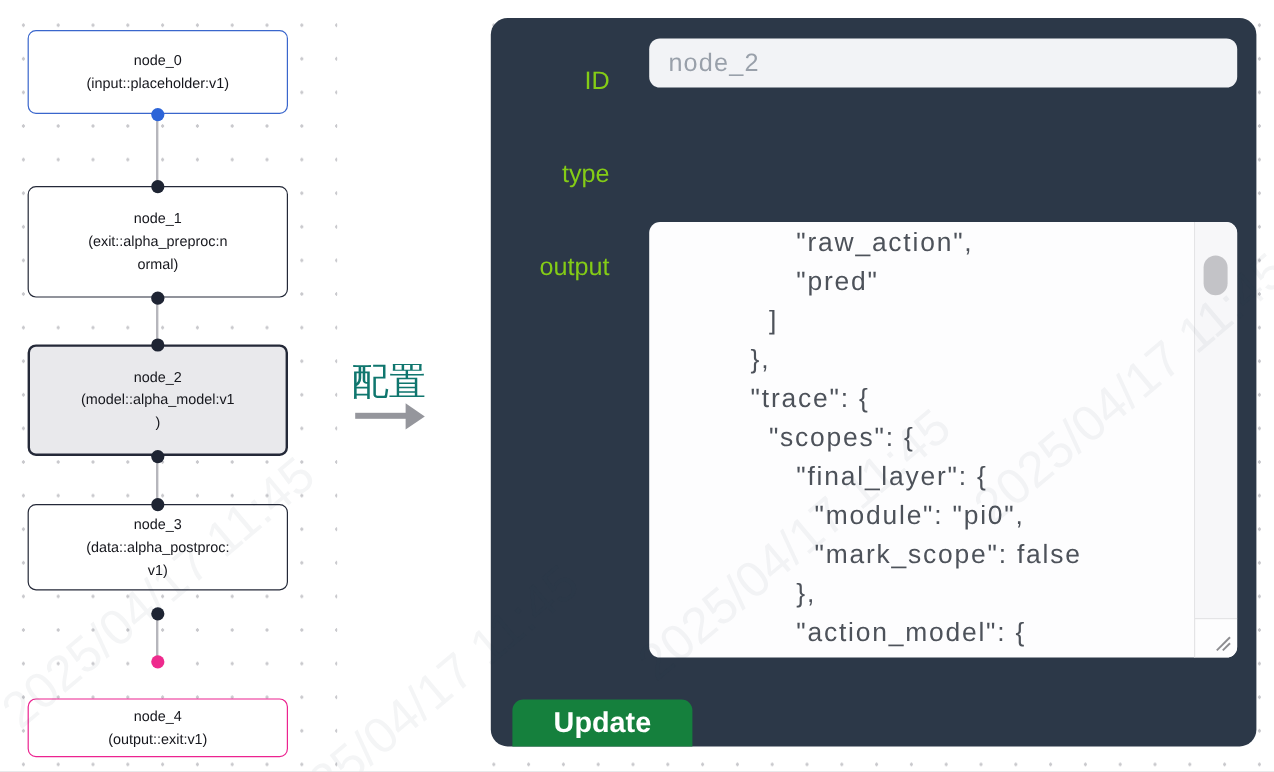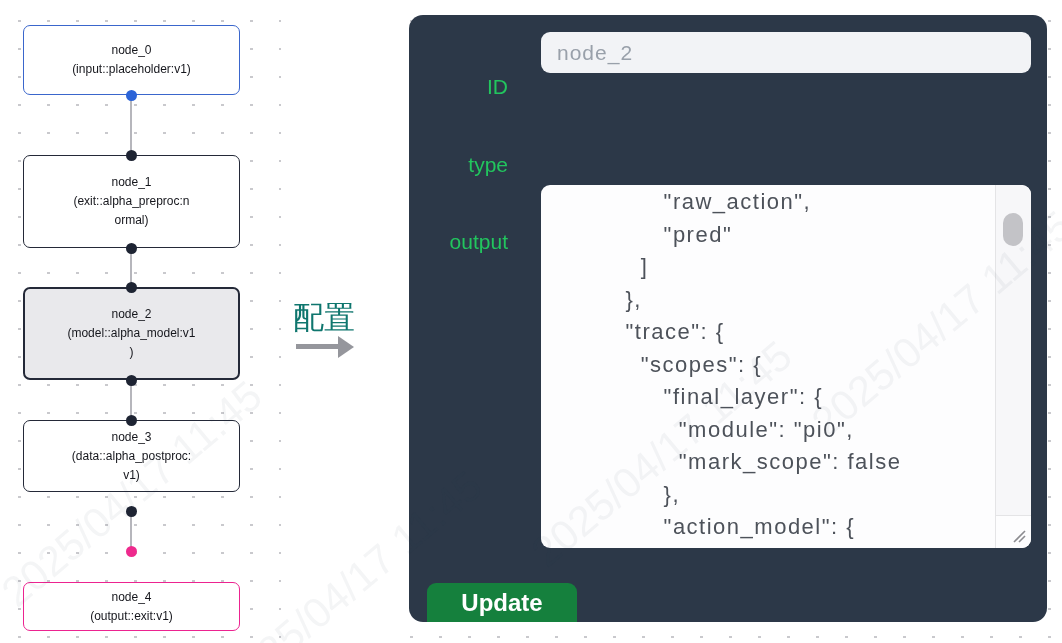--- a/index.html
+++ b/index.html
@@ -36,21 +36,21 @@
 
   
   #arrow-label{position:absolute;left:293px;top:297px;font-size:31px;color:#0f766e;z-index:3;}
   #arrow-shaft{position:absolute;left:296px;top:344px;width:43px;height:5px;background:#95969c;z-index:3;}
   #arrow-head{position:absolute;left:338px;top:335.5px;width:0;height:0;z-index:3;
     border-left:16px solid #95969c;border-top:11px solid transparent;border-bottom:11px solid transparent;}
 
   
   #panel{position:absolute;left:409px;top:15px;width:638px;height:607px;background:#2c3848;
     border-radius:14px;overflow:hidden;z-index:5;}
-  .fld-label{position:absolute;left:0;width:99px;text-align:right;color:#22c55e;font-size:21px;margin-top:19px;}
+  .fld-label{position:absolute;left:0;width:99px;text-align:right;color:#84cc16;font-size:21px;}
   #label-id{top:41px;}
   #label-type{top:119px;}
   #label-config{top:196px;}
   .fld-input{position:absolute;left:132px;width:490px;height:41px;background:#f2f3f6;border:none;
     border-radius:9px;box-sizing:border-box;padding:0 16px;font-family:"Liberation Sans",sans-serif;
     font-size:21px;letter-spacing:1px;color:#99a0aa;outline:none;}
   #input-id{top:17px;}
   #input-type{top:95px;}
 
   #config-box{position:absolute;left:132px;top:170px;width:490px;height:363px;background:#fdfdfe;

